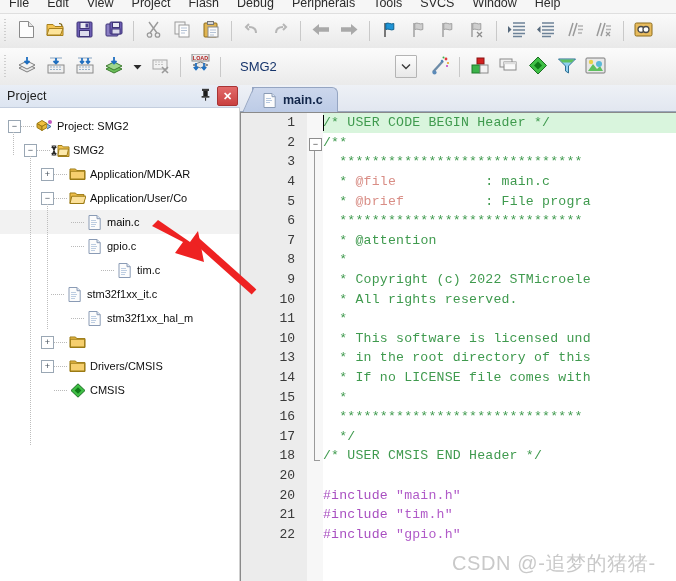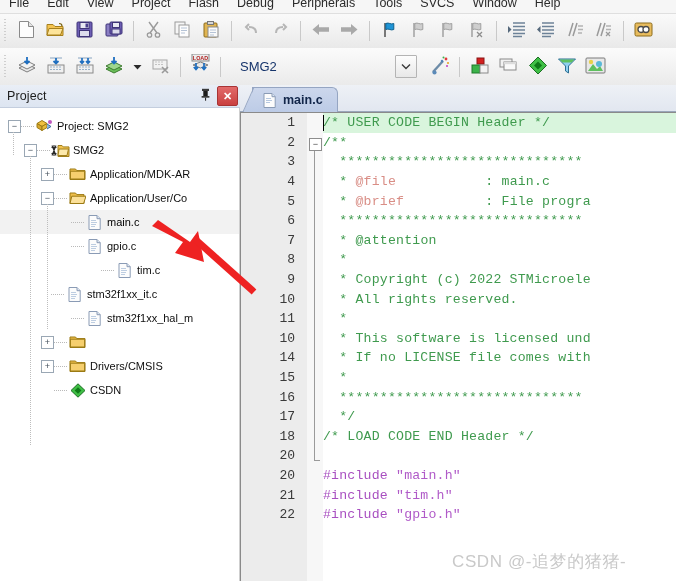--- a/index.html
+++ b/index.html
@@ -187,21 +187,21 @@
   .caret{
     position:absolute;left:82px;top:2px;width:1px;height:16px;background:#000;z-index:5;
   }
 
   
   .arrow-svg{position:absolute;left:150px;top:214px;pointer-events:none;}
 
   
   .watermark{
     position:absolute;left:452px;top:550px;
-    font-size:17px;color:#c9c9c9;letter-spacing:.6px;
+    font-size:20px;color:#c9c9c9;letter-spacing:.6px;
     font-family:"Liberation Sans","DejaVu Sans",sans-serif;
     white-space:nowrap;
   }
 </style>
 </head>
 <body>
 
 <div id="app">
 
   <div class="menubar">
@@ -692,21 +692,21 @@
           </div>
           <div class="tnode" style="padding-left: 41px;">
             <span class="exp hidden"></span>
             <span class="dots"></span>
             <span class="ico">
               <svg width="16" height="15" viewBox="0 0 16 15">
                 <path d="M8 0.8l7 6.7-7 6.7-7-6.7z" fill="#3fbf45" stroke="#1d6e24"></path>
                 <path d="M8 4.2l3.4 3.3L8 10.8 4.6 7.5z" fill="#0f7a18"></path>
               </svg>
             </span>
-            <span class="lbl">CSDN</span>
+            <span class="lbl">CMSIS</span>
           </div>
         </div>
     <div class="vguide" style="left: 13px; top: 24px; height: 24px;"></div>
         <div class="vguide" style="left: 30px; top: 48px; height: 290px;"></div>
         <div class="vguide" style="left: 47px; top: 96px; height: 125px;"></div>
       </div>
   </div>
 
   <div class="editor-wrap">
     <div class="tabstrip">
@@ -734,25 +734,26 @@
           <div class="cline"><span class="lno">3</span><span class="ctext"><span class="c-com">  ******************************</span></span></div>
           <div class="cline"><span class="lno">4</span><span class="ctext"><span class="c-com">  * </span><span class="c-tag">@file</span><span class="c-com">           : main.c</span></span></div>
           <div class="cline"><span class="lno">5</span><span class="ctext"><span class="c-com">  * </span><span class="c-tag">@brief</span><span class="c-com">          : File progra</span></span></div>
           <div class="cline"><span class="lno">6</span><span class="ctext"><span class="c-com">  ******************************</span></span></div>
           <div class="cline"><span class="lno">7</span><span class="ctext"><span class="c-com">  * </span><span class="c-com">@attention</span></span></div>
           <div class="cline"><span class="lno">8</span><span class="ctext"><span class="c-com">  *</span></span></div>
           <div class="cline"><span class="lno">9</span><span class="ctext"><span class="c-com">  * Copyright (c) 2022 STMicroele</span></span></div>
           <div class="cline"><span class="lno">10</span><span class="ctext"><span class="c-com">  * All rights reserved.</span></span></div>
           <div class="cline"><span class="lno">11</span><span class="ctext"><span class="c-com">  *</span></span></div>
           <div class="cline"><span class="lno">10</span><span class="ctext"><span class="c-com">  * This software is licensed und</span></span></div>
+          <div class="cline"><span class="lno">13</span><span class="ctext"><span class="c-com">  * in the root directory of this</span></span></div>
           <div class="cline"><span class="lno">14</span><span class="ctext"><span class="c-com">  * If no LICENSE file comes with</span></span></div>
           <div class="cline"><span class="lno">15</span><span class="ctext"><span class="c-com">  *</span></span></div>
           <div class="cline"><span class="lno">16</span><span class="ctext"><span class="c-com">  ******************************</span></span></div>
           <div class="cline"><span class="lno">17</span><span class="ctext"><span class="c-com">  */</span></span></div>
-          <div class="cline"><span class="lno">18</span><span class="ctext"><span class="c-com">/* LOAD CODE END Header */</span></span></div>
+          <div class="cline"><span class="lno">18</span><span class="ctext"><span class="c-com">/* USER CMSIS END Header */</span></span></div>
           <div class="cline"><span class="lno">20</span></div>
           <div class="cline"><span class="lno">20</span><span class="ctext"><span class="c-pp">#include </span><span class="c-str">"main.h"</span></span></div>
           <div class="cline"><span class="lno">21</span><span class="ctext"><span class="c-pp">#include </span><span class="c-str">"tim.h"</span></span></div>
           <div class="cline"><span class="lno">22</span><span class="ctext"><span class="c-pp">#include </span><span class="c-str">"gpio.h"</span></span></div>
         </div>
       <div class="caret"></div>
     </div>
   </div>
 
   <svg class="arrow-svg" width="110" height="85" viewBox="0 0 110 85">

